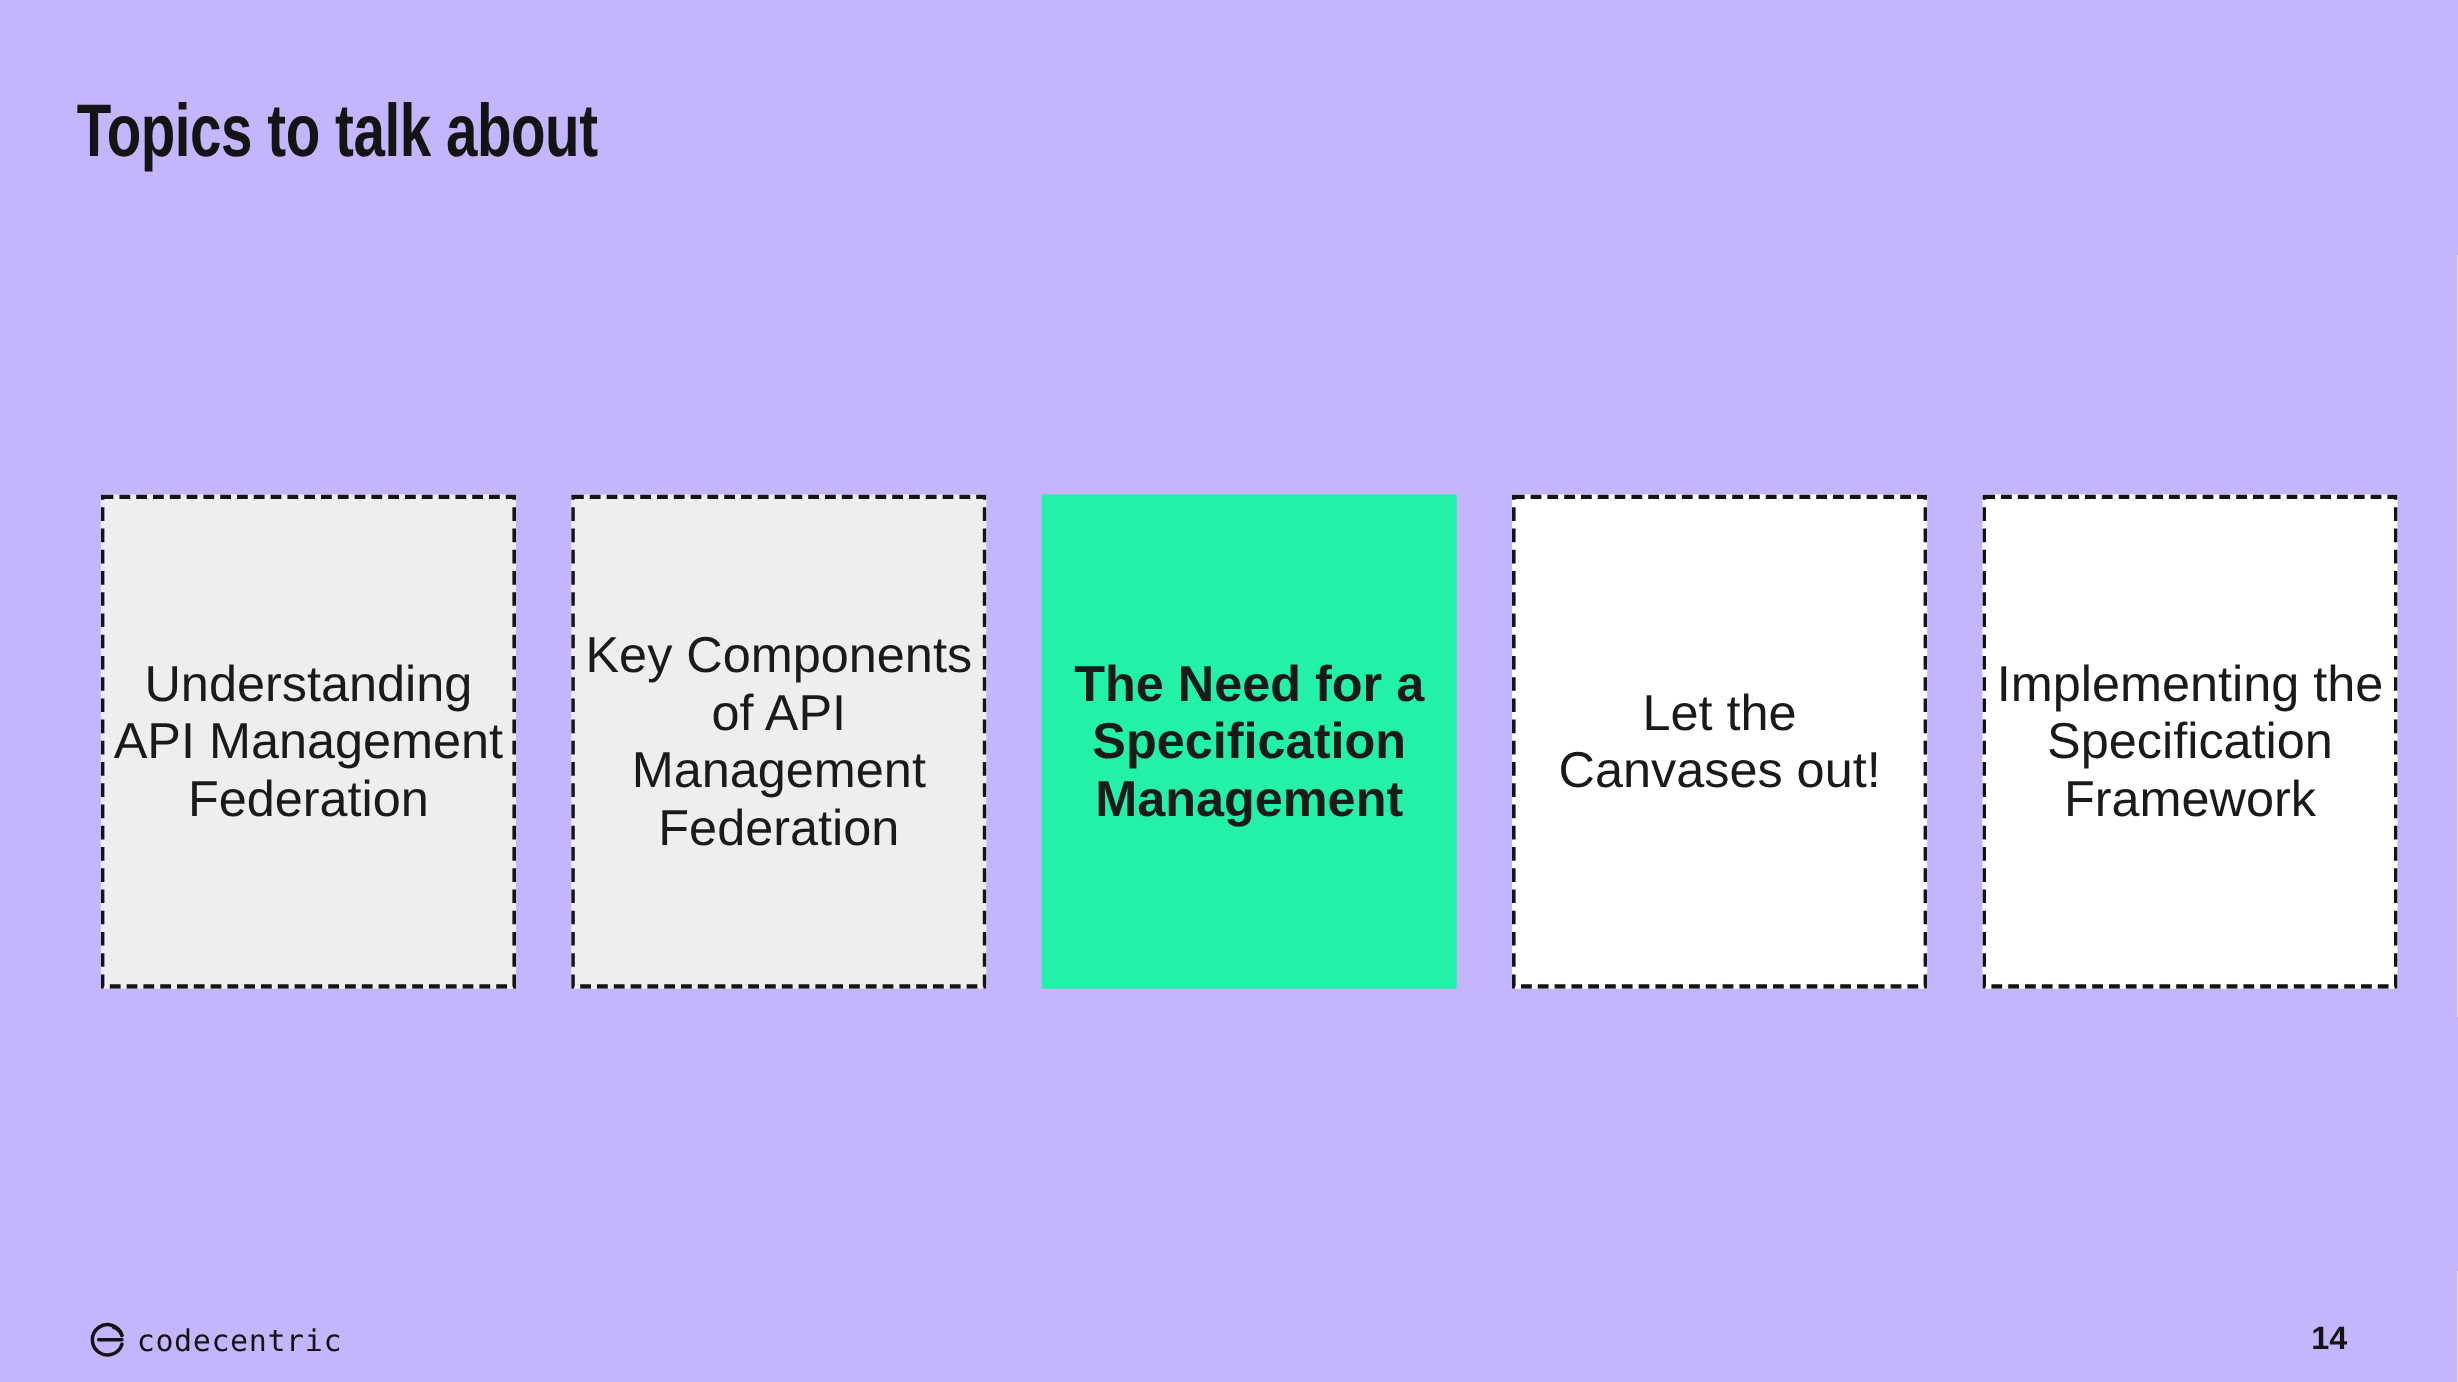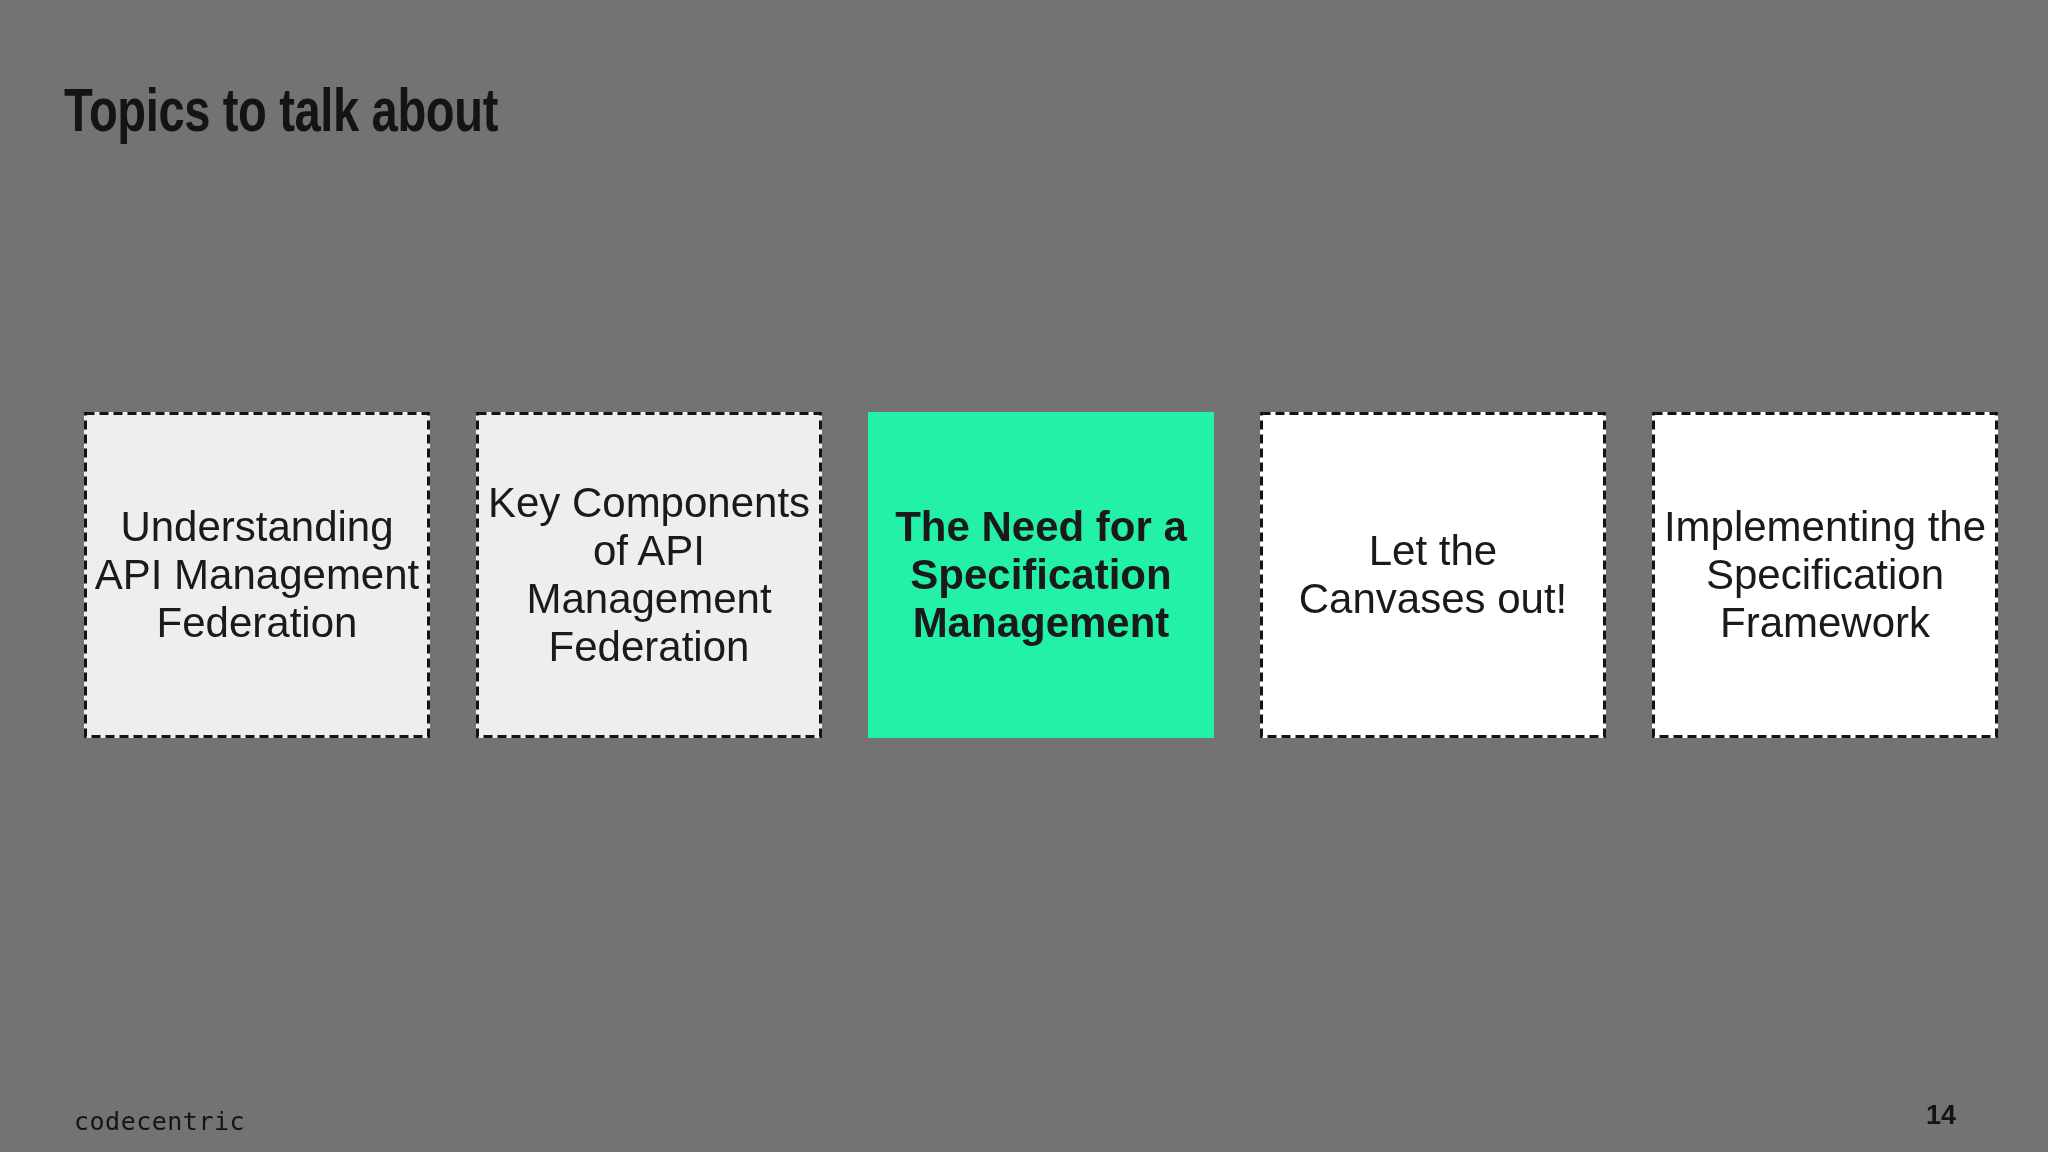--- a/index.html
+++ b/index.html
@@ -1,39 +1,39 @@
 <!DOCTYPE html>
 <html><head>
 <meta charset="utf-8">
 <style>
   html,body{margin:0;padding:0;background:#ffffff;}
   .slide{
     position:relative;
     width:2048px;height:1152px;
-    background:#737373;
+    background:#c4b5fd;
     font-family:"Liberation Sans",sans-serif;
     overflow:hidden;
   }
   .title{
     position:absolute;
     left:64px;top:74px;
     margin:0;
     font-size:62px;
     font-weight:800;
     color:#141414;
     letter-spacing:-0.5px;
     white-space:nowrap;
     transform:scaleX(0.76);
     transform-origin:left top;
     font-family:"Liberation Sans",sans-serif;
   }
   .topics{
     position:absolute;
     left:56px;top:412px;
-    width:1914px;height:326px;
+    width:1914px;height:412px;
     display:flex;
     gap:46px;
     padding-left:28px;
   }
   .topic{
     position:relative;
     flex:1 1 0;
     display:flex;
     align-items:center;
     justify-content:center;
@@ -58,21 +58,20 @@
     white-space:pre-line;
   }
   .footer-logo{
     position:absolute;
     left:74px;top:1096px;
     height:36px;
     display:flex;
     align-items:flex-end;
     gap:9px;
     color:#141414;
-    flex-direction:column;
   }
   .logo-text{
     font-family:"DejaVu Sans Mono","Liberation Mono",monospace;
     font-size:25px;
     letter-spacing:0.5px;
     color:#141414;
     padding-top:2px;
   }
   .page-number{
     position:absolute;

